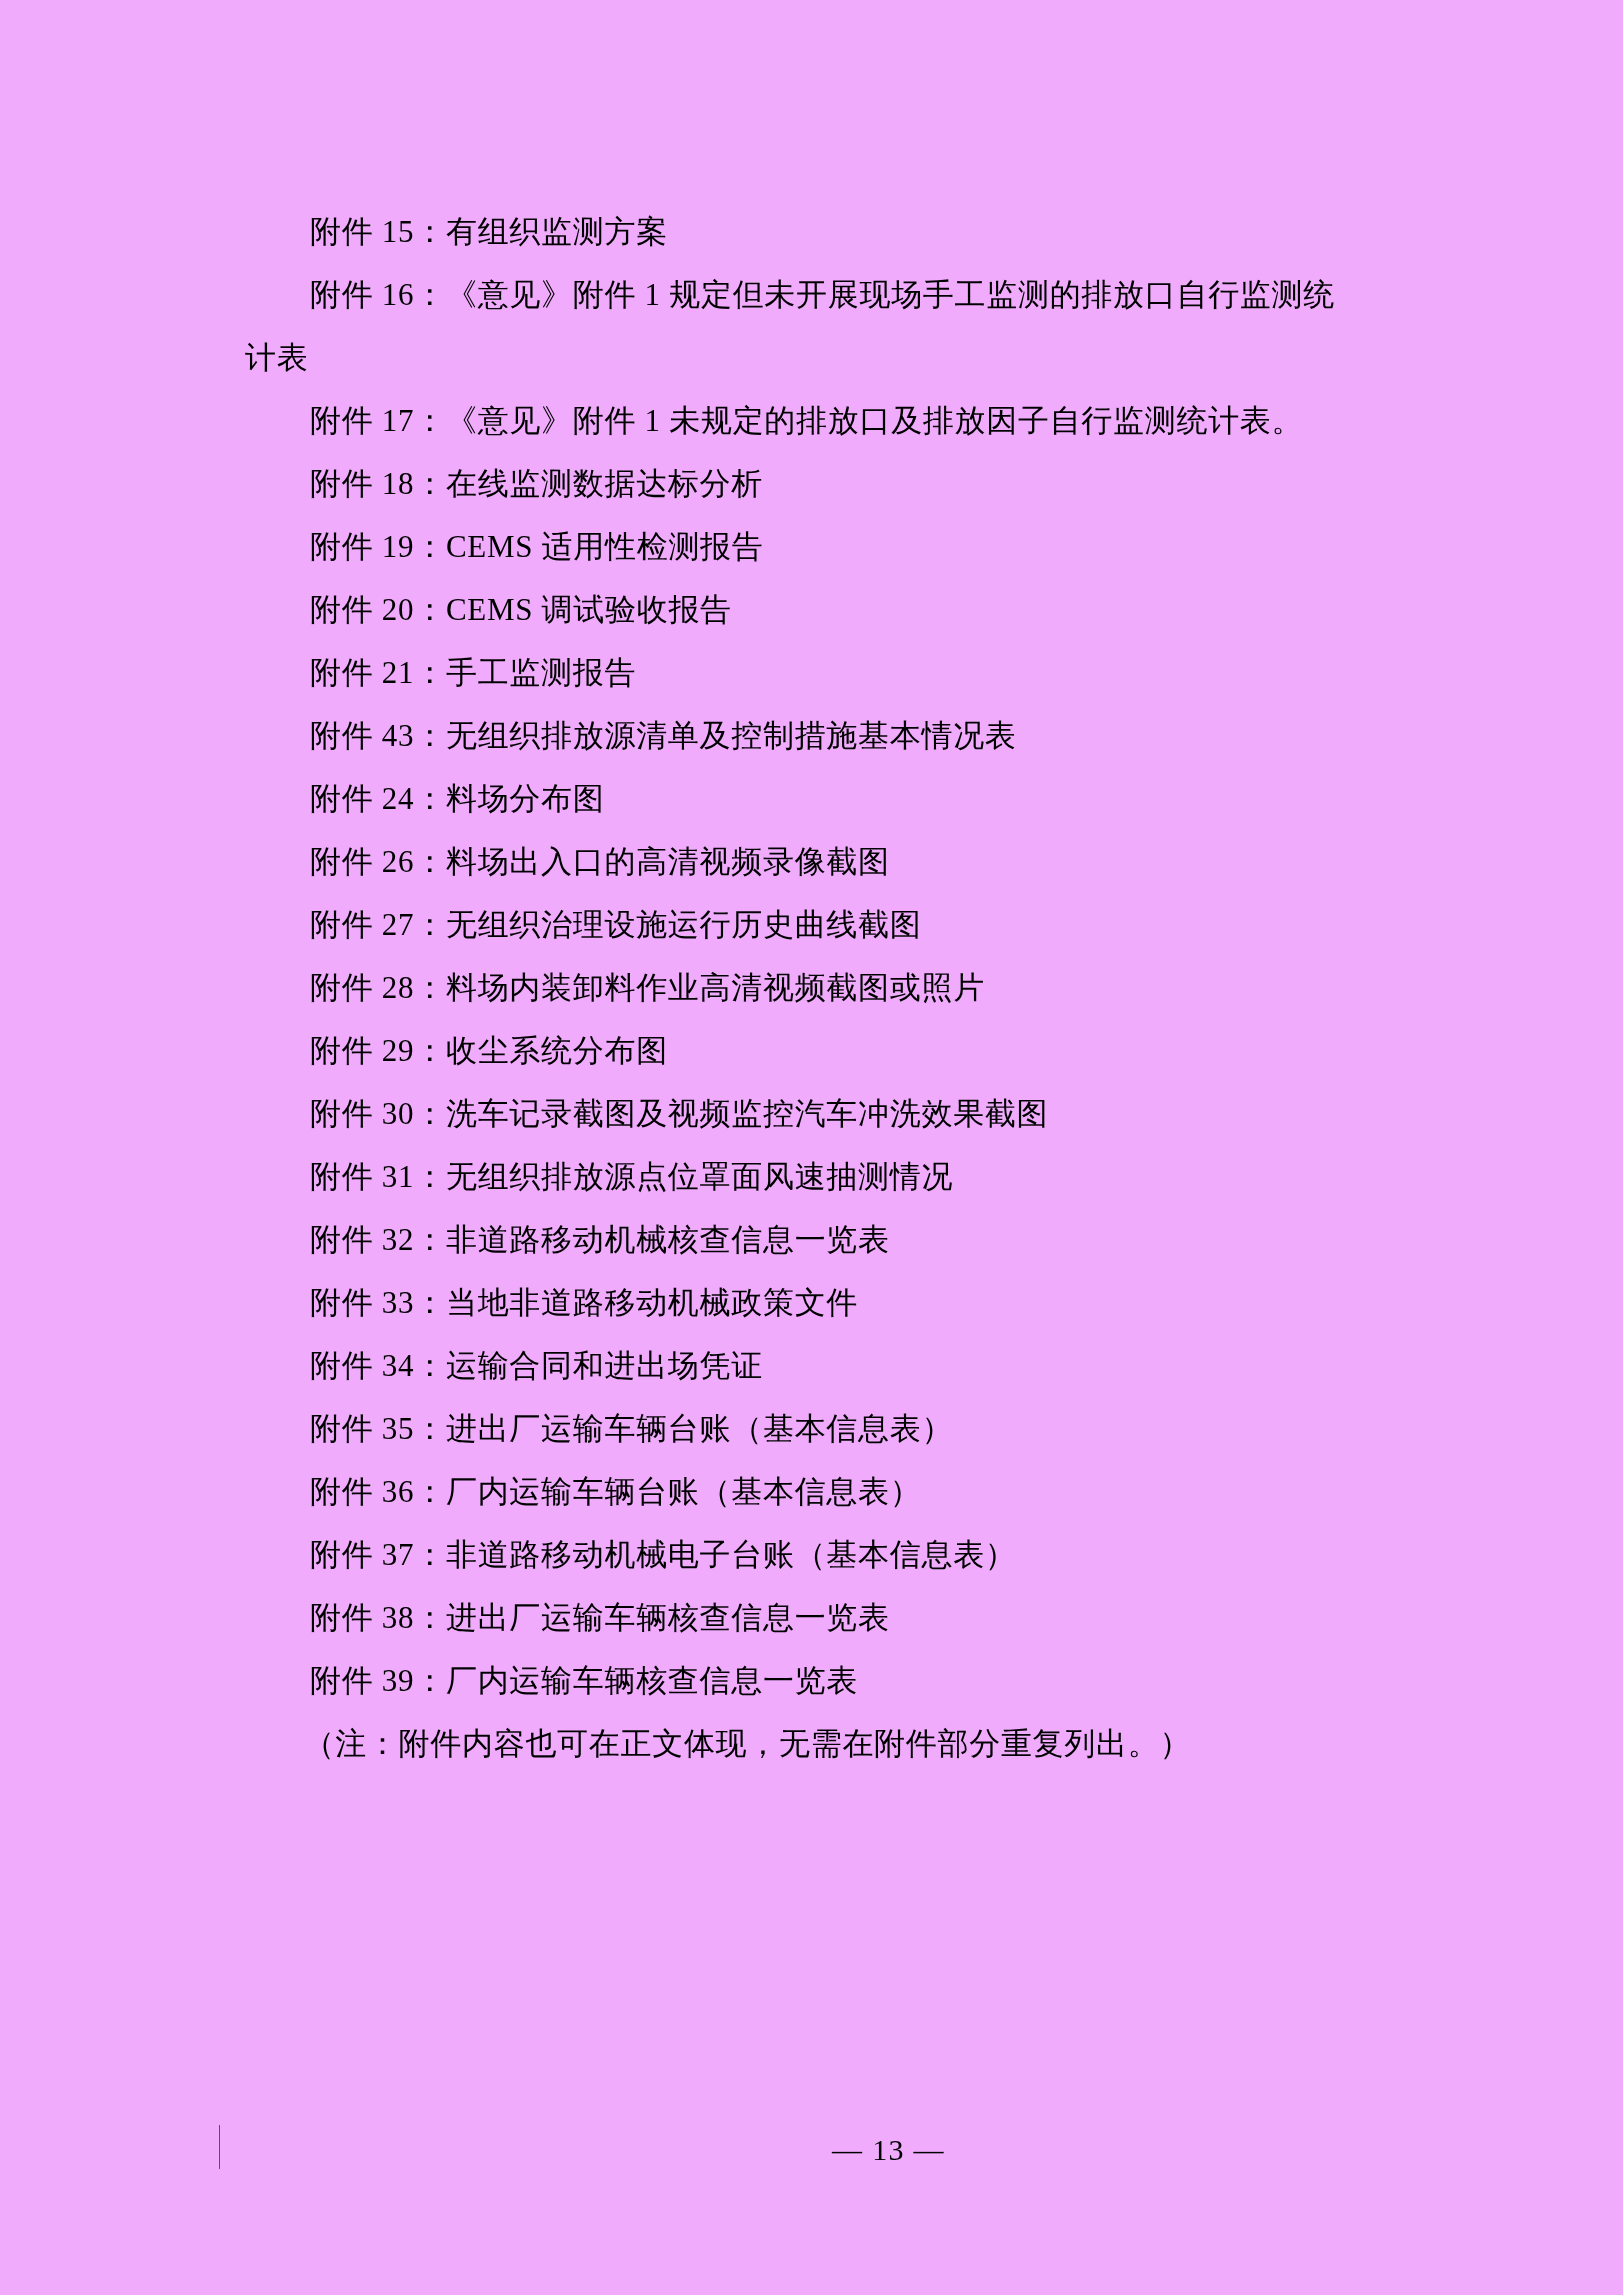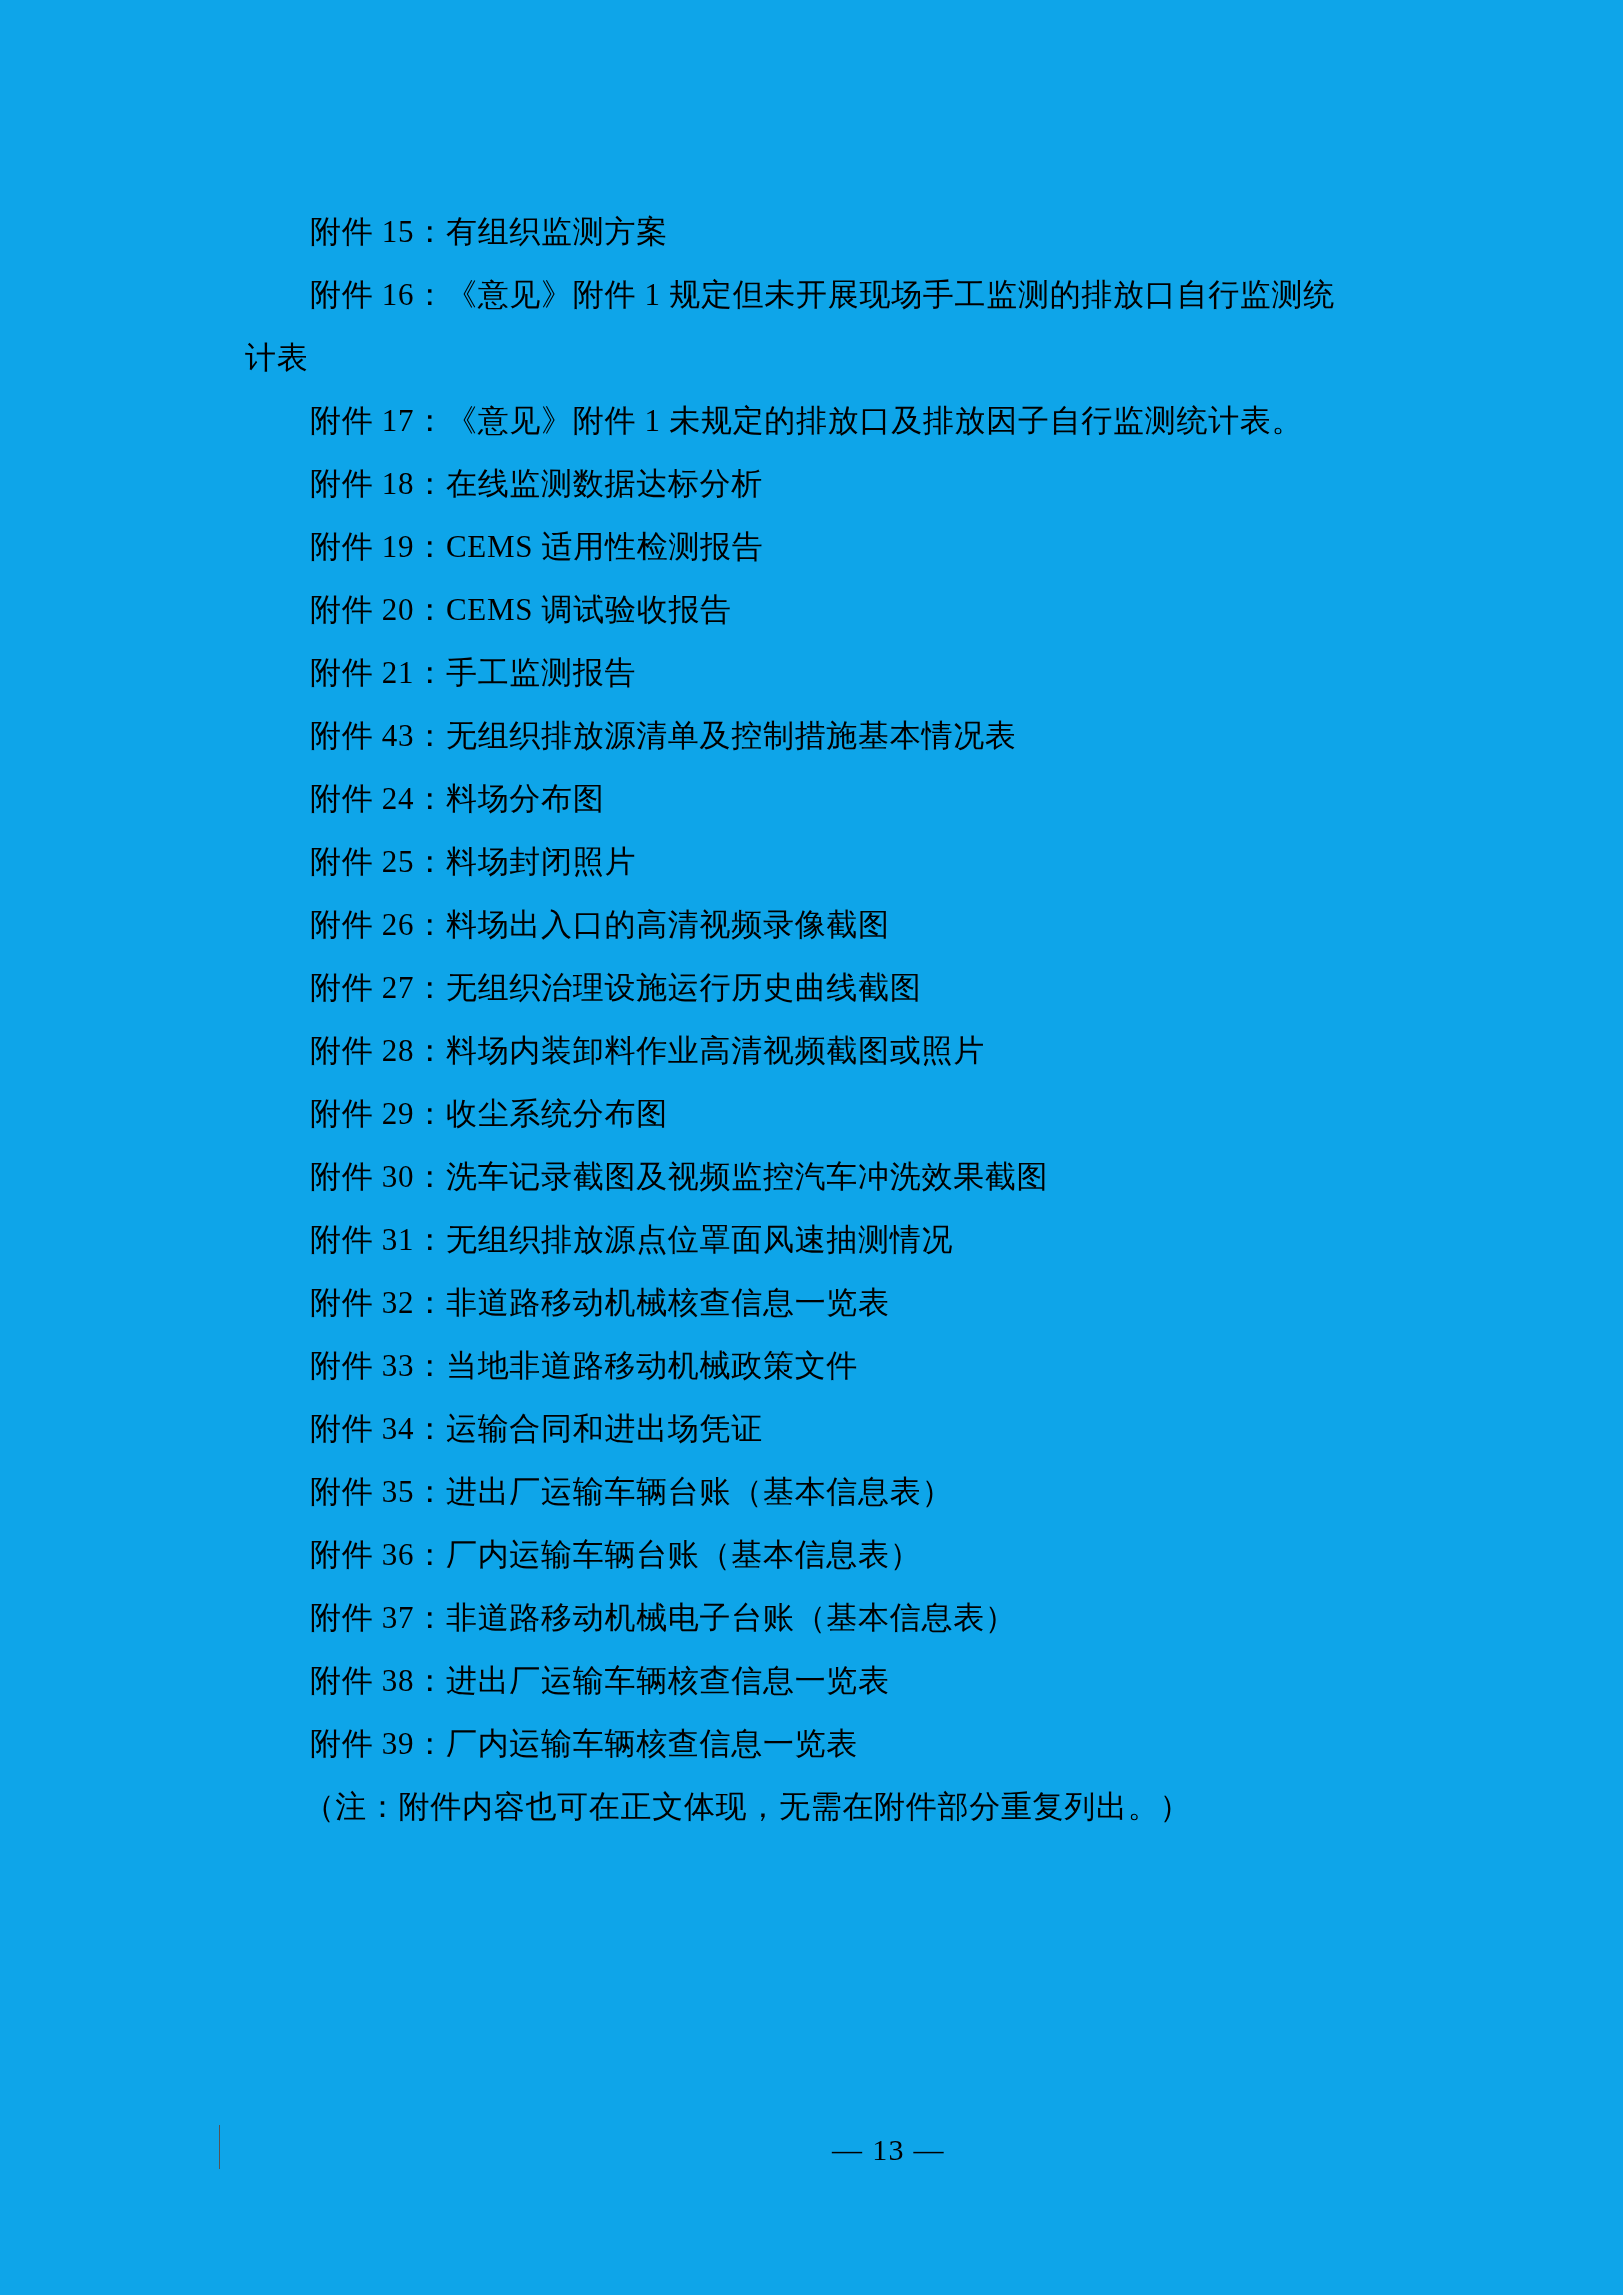--- a/index.html
+++ b/index.html
@@ -14,21 +14,21 @@
       overflow: hidden;
       font-family: "Liberation Serif", "DejaVu Serif", serif;
       color: #000000;
     }
     .page {
       position: absolute;
       left: 0;
       top: 0;
       width: 1623px;
       height: 2295px;
-      background: #0ea5e9;
+      background: #f0abfc;
     }
     .content {
       position: absolute;
       left: 245px;
       top: 200px;
       width: 1132px;
     }
     .line {
       font-size: 31px;
       line-height: 63px;
@@ -84,21 +84,20 @@
 
     <div class="line indent"><span>附件 20：</span><span>CEMS 调试验收报告</span></div>
 
     <div class="line indent"><span>附件 21：</span><span>手工监测报告</span></div>
 
 
     <div class="line indent"><span>附件 43：</span><span>无组织排放源清单及控制措施基本情况表</span></div>
 
     <div class="line indent"><span>附件 24：</span><span>料场分布图</span></div>
 
-    <div class="line indent"><span>附件 25：</span><span>料场封闭照片</span></div>
 
     <div class="line indent"><span>附件 26：</span><span>料场出入口的高清视频录像截图</span></div>
 
     <div class="line indent"><span>附件 27：</span><span>无组织治理设施运行历史曲线截图</span></div>
 
     <div class="line indent"><span>附件 28：</span><span>料场内装卸料作业高清视频截图或照片</span></div>
 
     <div class="line indent"><span>附件 29：</span><span>收尘系统分布图</span></div>
 
     <div class="line indent"><span>附件 30：</span><span>洗车记录截图及视频监控汽车冲洗效果截图</span></div>

